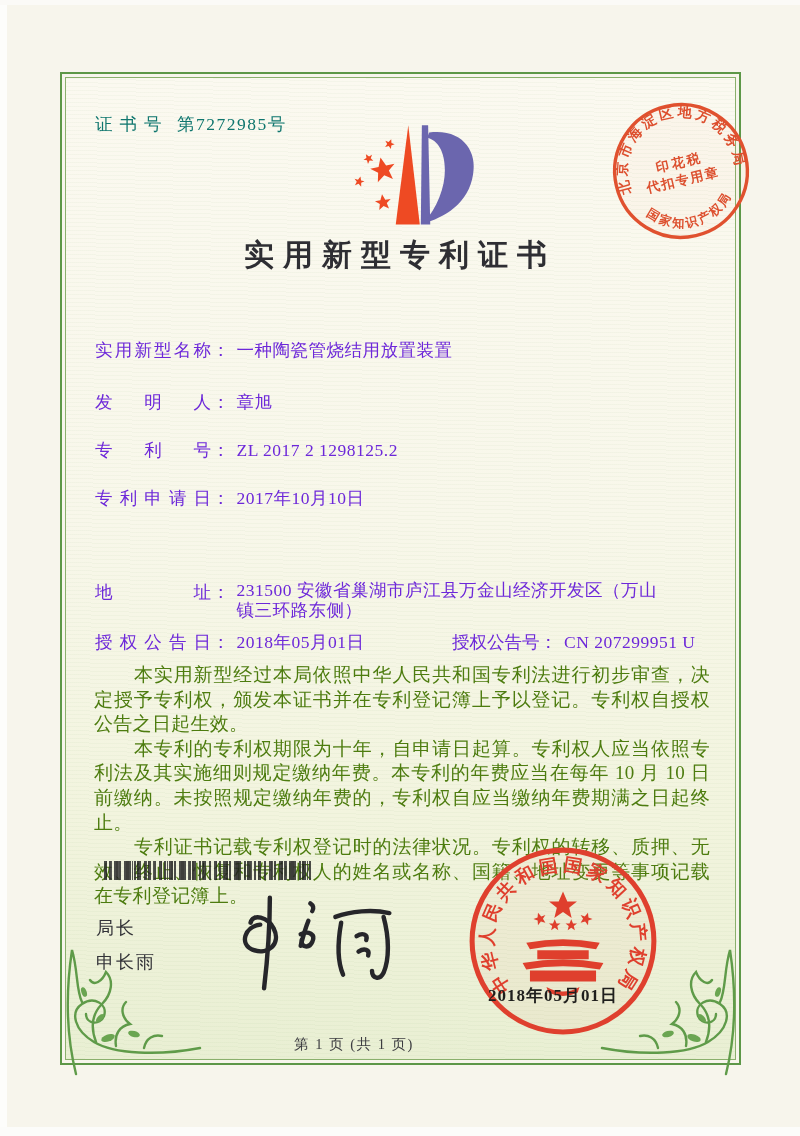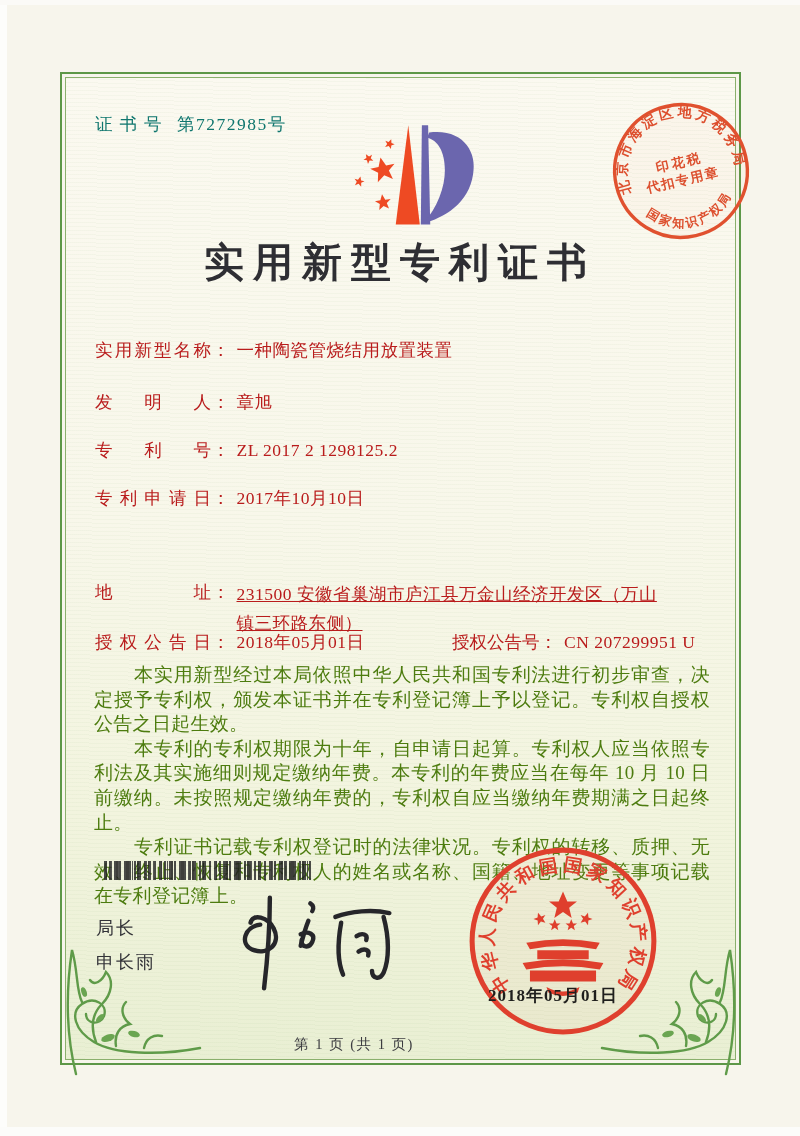--- a/index.html
+++ b/index.html
@@ -22,28 +22,28 @@
   .flourish.bl{left:52px;top:926px;}
   .flourish.br{left:600px;top:926px;transform:scaleX(-1);}
 
   .cert-no{position:absolute;left:95px;top:112px;font-size:17.5px;color:#0f766e;}
   .cert-no .pfx{letter-spacing:7px;margin-right:4px;}
   .cert-no .num{letter-spacing:1.5px;}
 
   .logo{position:absolute;left:318px;top:120px;width:168px;height:115px;}
 
   .title{position:absolute;left:0;top:235px;width:800px;text-align:center;
-         font-size:40px;font-weight:bold;letter-spacing:9px;color:#2e2e33;}
-
-  .row{position:absolute;left:95px;font-size:17.5px;color:#b91c1c;white-space:nowrap;}
+         font-size:30px;font-weight:bold;letter-spacing:9px;color:#2e2e33;}
+
+  .row{position:absolute;left:95px;font-size:17.5px;color:#6d28d9;white-space:nowrap;}
   .row .lbl{display:inline-block;width:116px;text-align:justify;text-align-last:justify;}
   .row .colon{margin-left:1px;}
   .row .val{margin-left:7px;letter-spacing:0.5px;}
   .row.addr{white-space:normal;}
-  .row.addr .val{display:inline-block;width:438px;vertical-align:top;line-height:29px;letter-spacing:0.5px;text-decoration:underline;}
+  .row.addr .val{display:inline-block;width:438px;vertical-align:top;line-height:20px;letter-spacing:0.5px;}
   .grant-no{position:absolute;left:357px;top:0;white-space:nowrap;}
 
   .paras{position:absolute;left:94px;top:663px;width:616px;}
   .paras p{margin:0;text-indent:2.1em;font-size:19px;line-height:24.6px;
            text-align:justify;color:#4d7c0f;letter-spacing:0.3px;}
 
   .barcode{position:absolute;left:104px;top:861px;width:207px;height:19px;opacity:.85;
     background:
       repeating-linear-gradient(90deg,#2e2e2e 0 2px,rgba(0,0,0,0) 2px 5px),
       repeating-linear-gradient(90deg,#1f1f1f 0 3px,rgba(0,0,0,0) 3px 11px),

